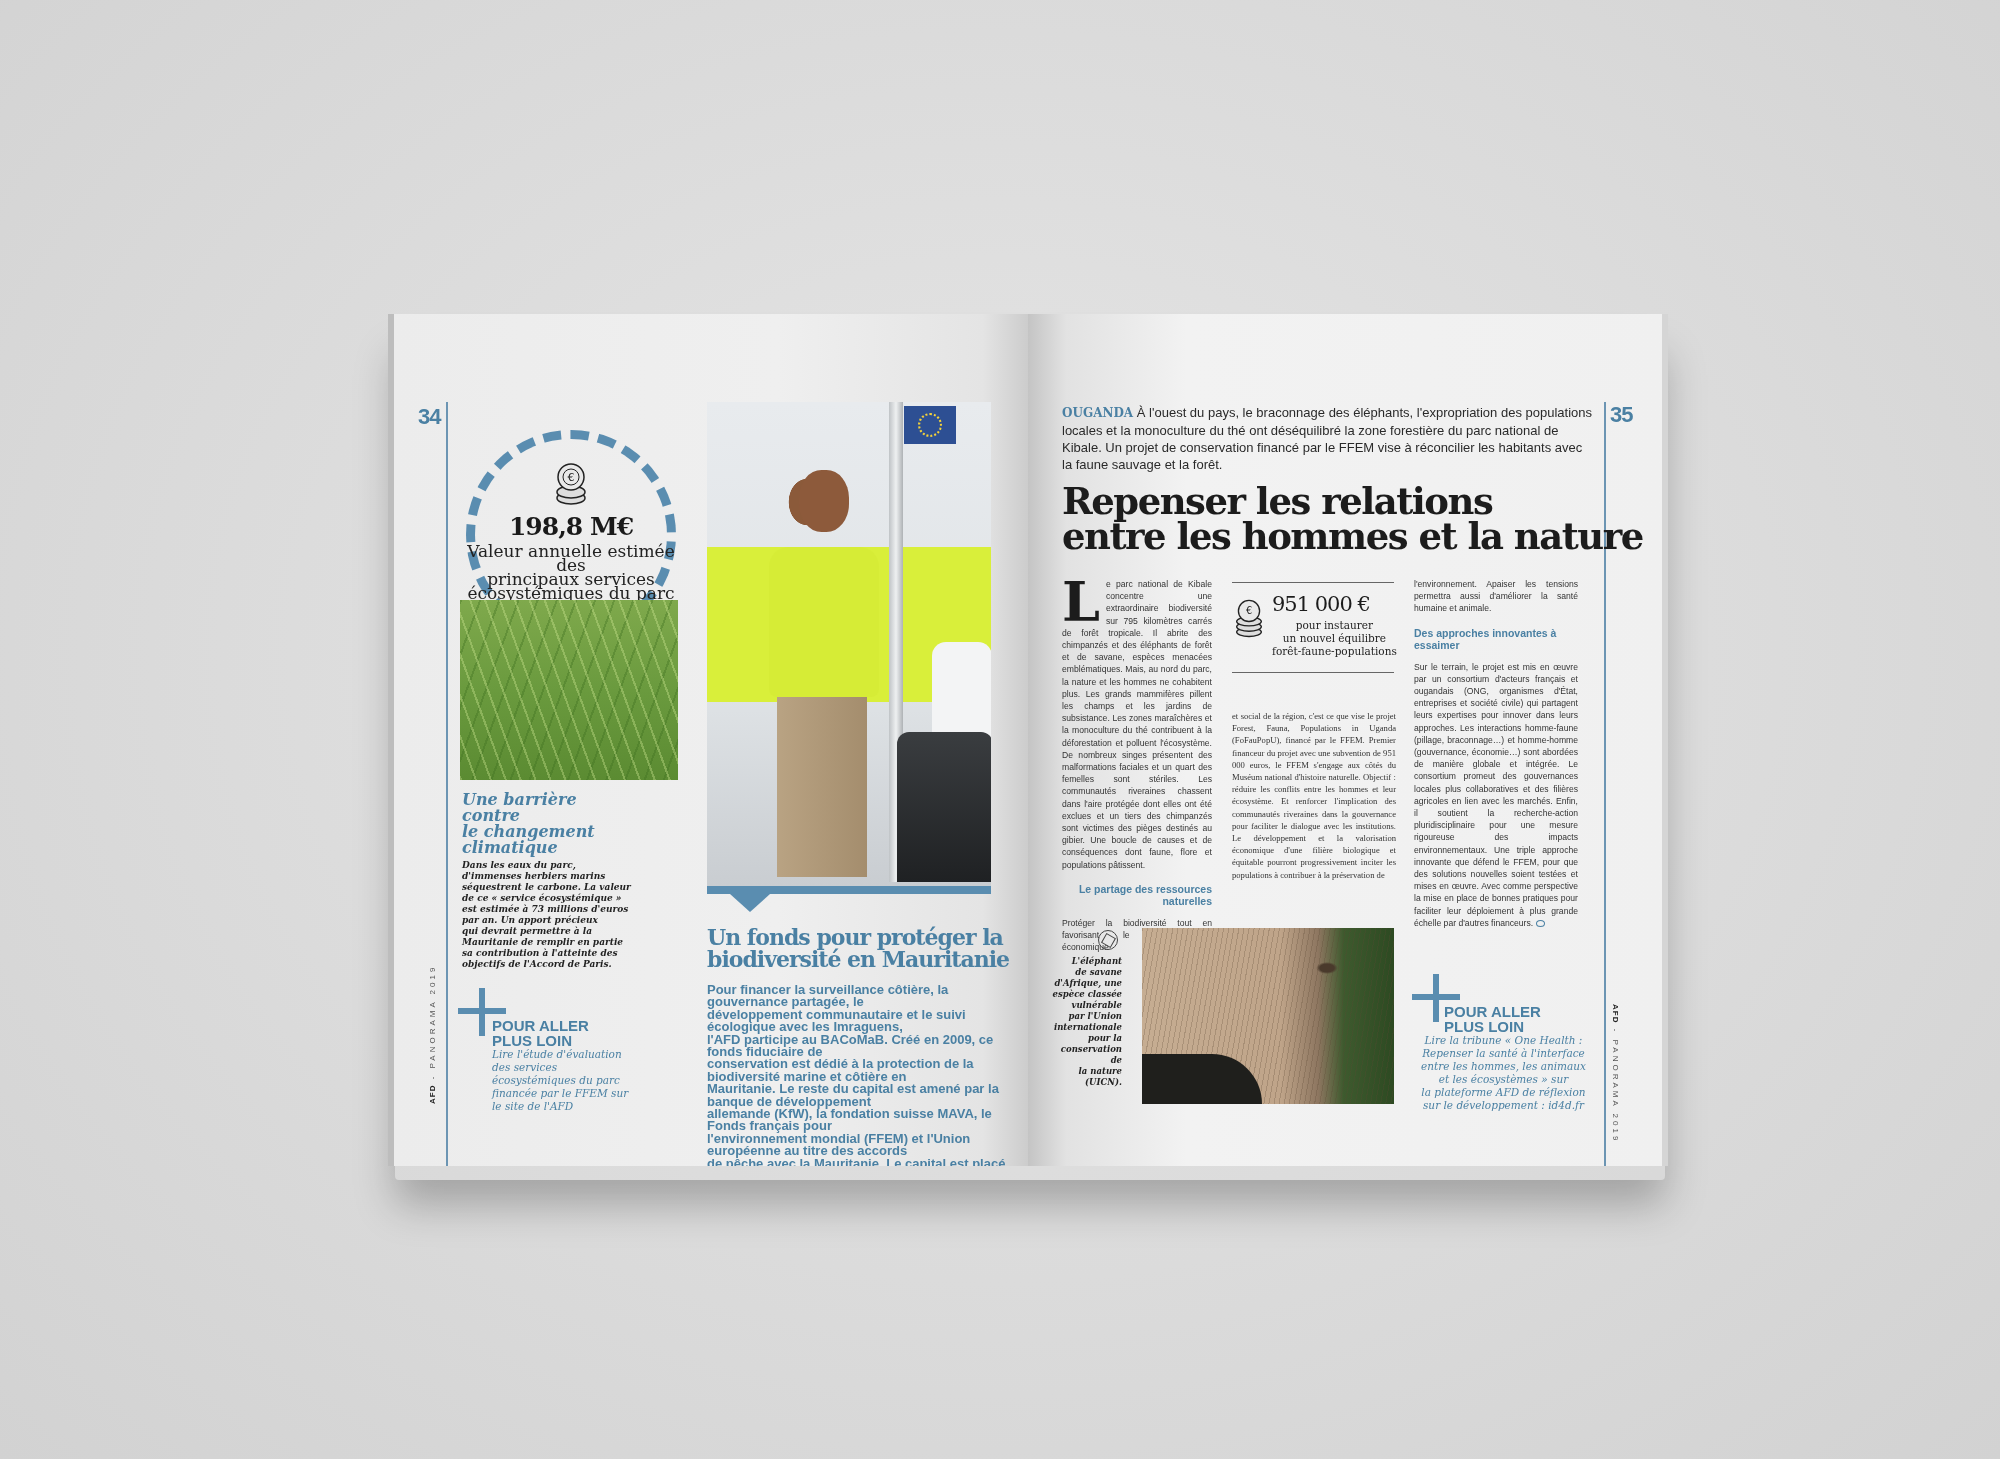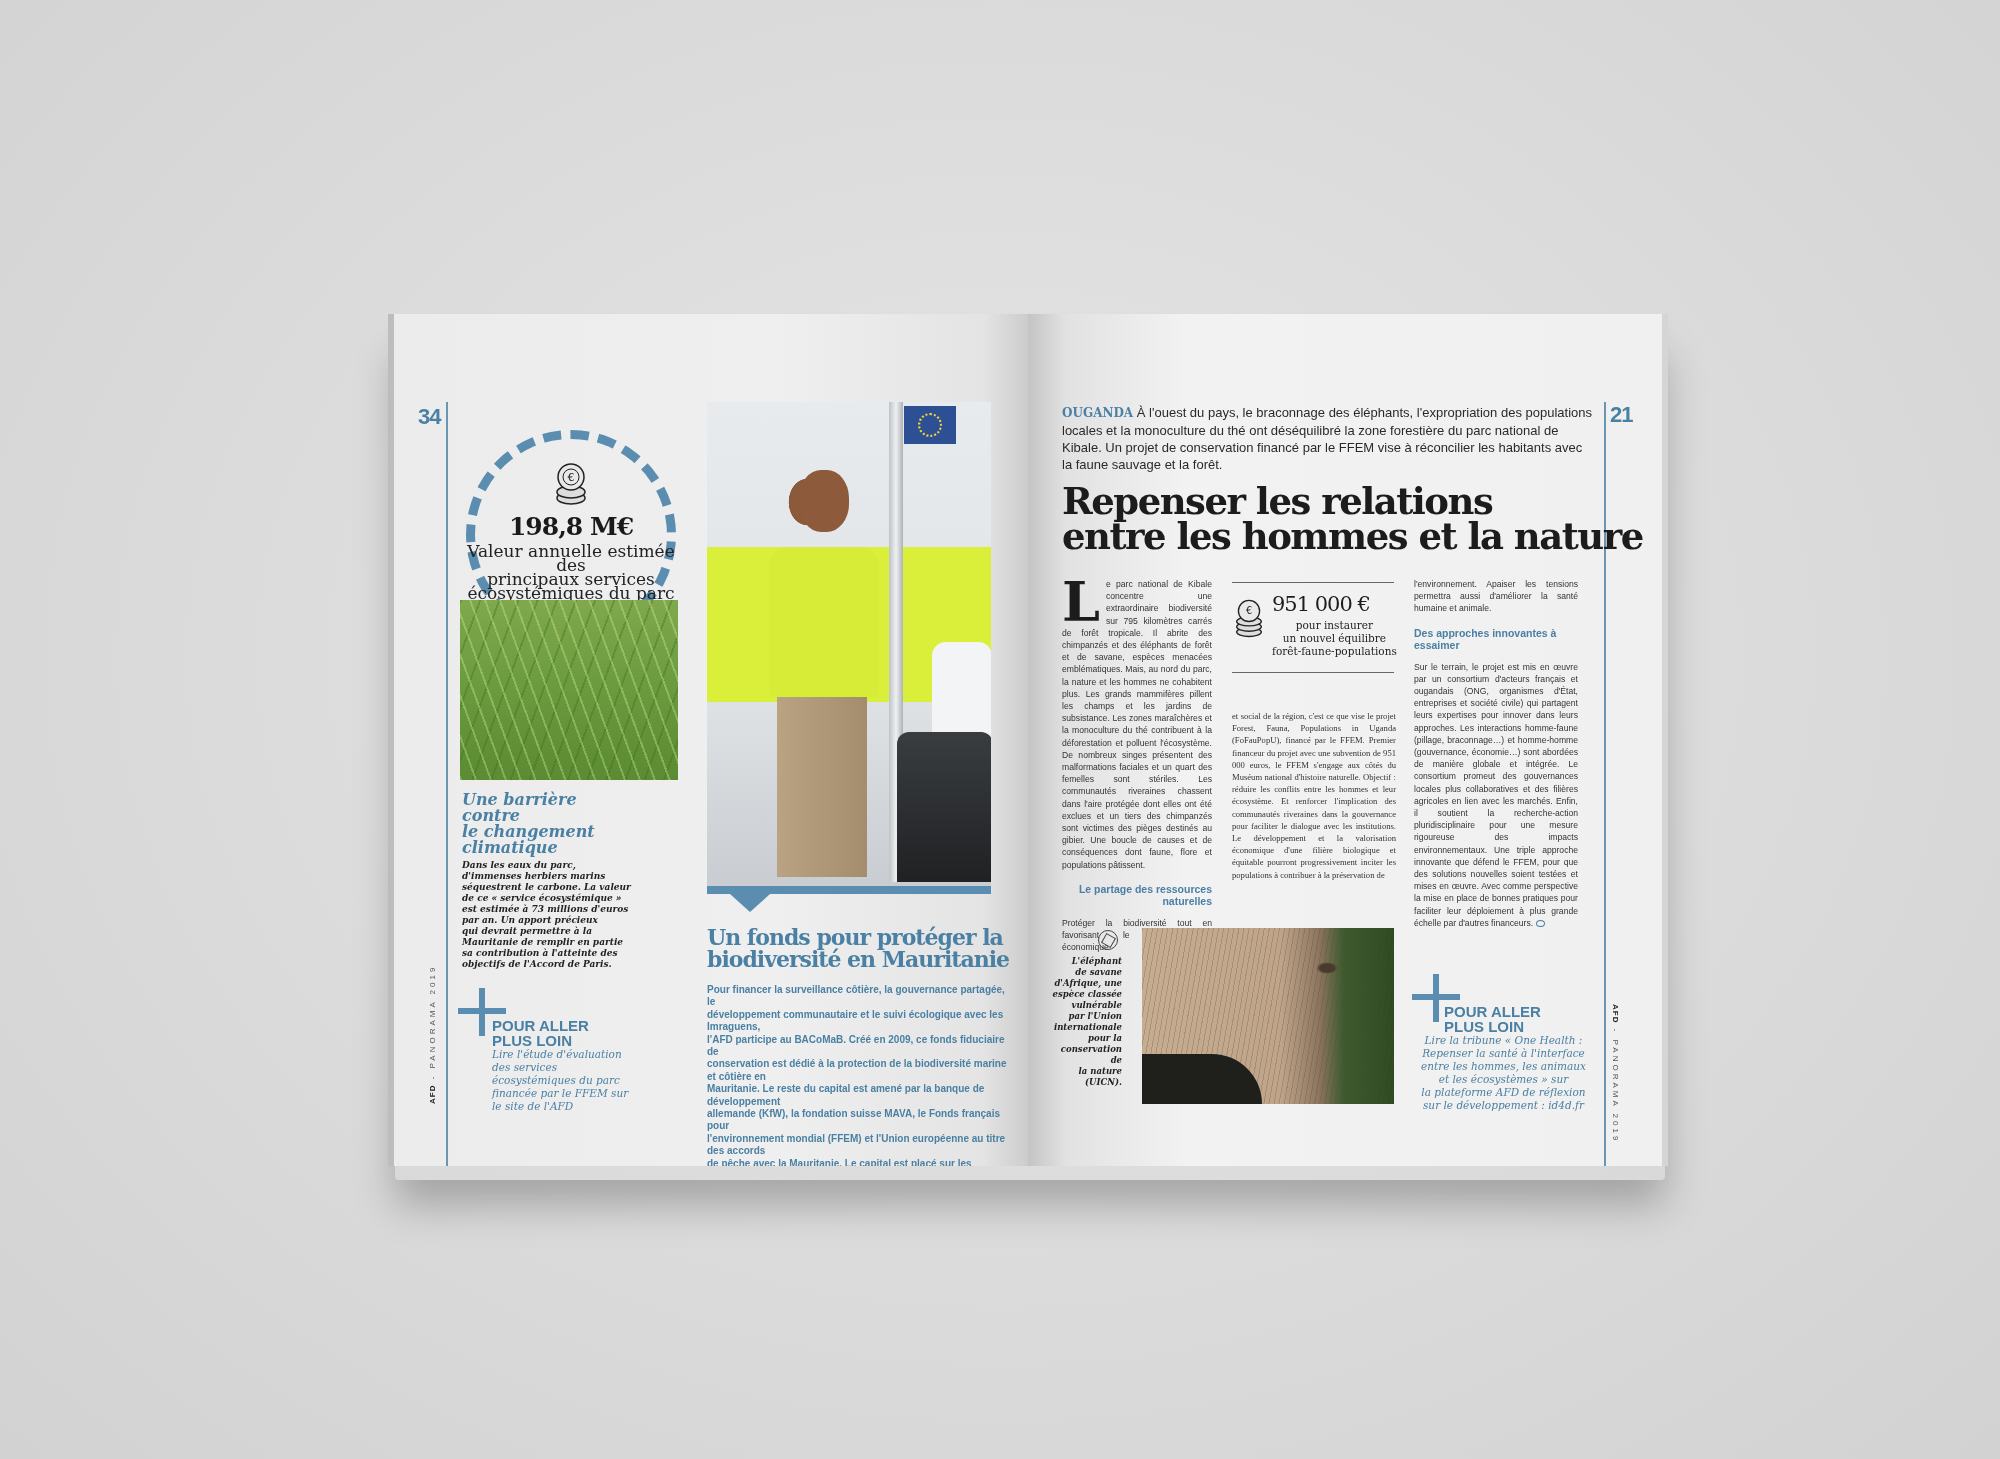--- a/index.html
+++ b/index.html
@@ -138,36 +138,36 @@
     <div class="body"></div>
     <div class="head"></div>
   </div>
   <div class="caption-bar" style="left:313px;top:572px;width:284px;height:8px;"></div>
   <div class="pointer" style="left:336px;top:580px;"></div>
 
   <div class="abs title-blue" style="left:313px;top:612px;font-size:22px;line-height:22px;letter-spacing:-1px;">
     <div>Un fonds pour protéger la</div>
     <div>biodiversité en Mauritanie</div>
   </div>
-  <div class="abs" style="left:313px;top:670px;width:300px;font-size:10px;line-height:12.4px;font-weight:bold;color:#4a80a3;">
+  <div class="abs" style="left:313px;top:670px;width:300px;font-size:13px;line-height:12.4px;font-weight:bold;color:#4a80a3;">
     <div>Pour financer la surveillance côtière, la gouvernance partagée, le</div>
     <div>développement communautaire et le suivi écologique avec les Imraguens,</div>
     <div>l'AFD participe au BACoMaB. Créé en 2009, ce fonds fiduciaire de</div>
     <div>conservation est dédié à la protection de la biodiversité marine et côtière en</div>
     <div>Mauritanie. Le reste du capital est amené par la banque de développement</div>
     <div>allemande (KfW), la fondation suisse MAVA, le Fonds français pour</div>
     <div>l'environnement mondial (FFEM) et l'Union européenne au titre des accords</div>
     <div>de pêche avec la Mauritanie. Le capital est placé sur les marchés : les</div>
     <div>intérêts permettent de lisser les activités dans la durée et de compléter</div>
     <div>l'action de l'État mauritanien de façon pérenne.</div>
   </div>
 </div>
 
 <div class="page page-right">
-  <div class="abs pagenum" style="left:582px;top:88px;">21</div>
+  <div class="abs pagenum" style="left:582px;top:88px;">35</div>
   <div class="vrule" style="left:576px;top:88px;height:790px;"></div>
   <div class="folio folio-r" style="left:592px;top:690px;">
     <b>AFD</b> <span>-</span> <span>PANORAMA 2019</span>
   </div>
 
   <div class="abs lede" style="left:34px;top:90px;width:530px;">
     <span class="tag">OUGANDA</span>
     <span>À l'ouest du pays, le braconnage des éléphants, l'expropriation des populations locales et la monoculture du thé ont déséquilibré la zone forestière du parc national de Kibale. Un projet de conservation financé par le FFEM vise à réconcilier les habitants avec la faune sauvage et la forêt.</span>
   </div>
 

